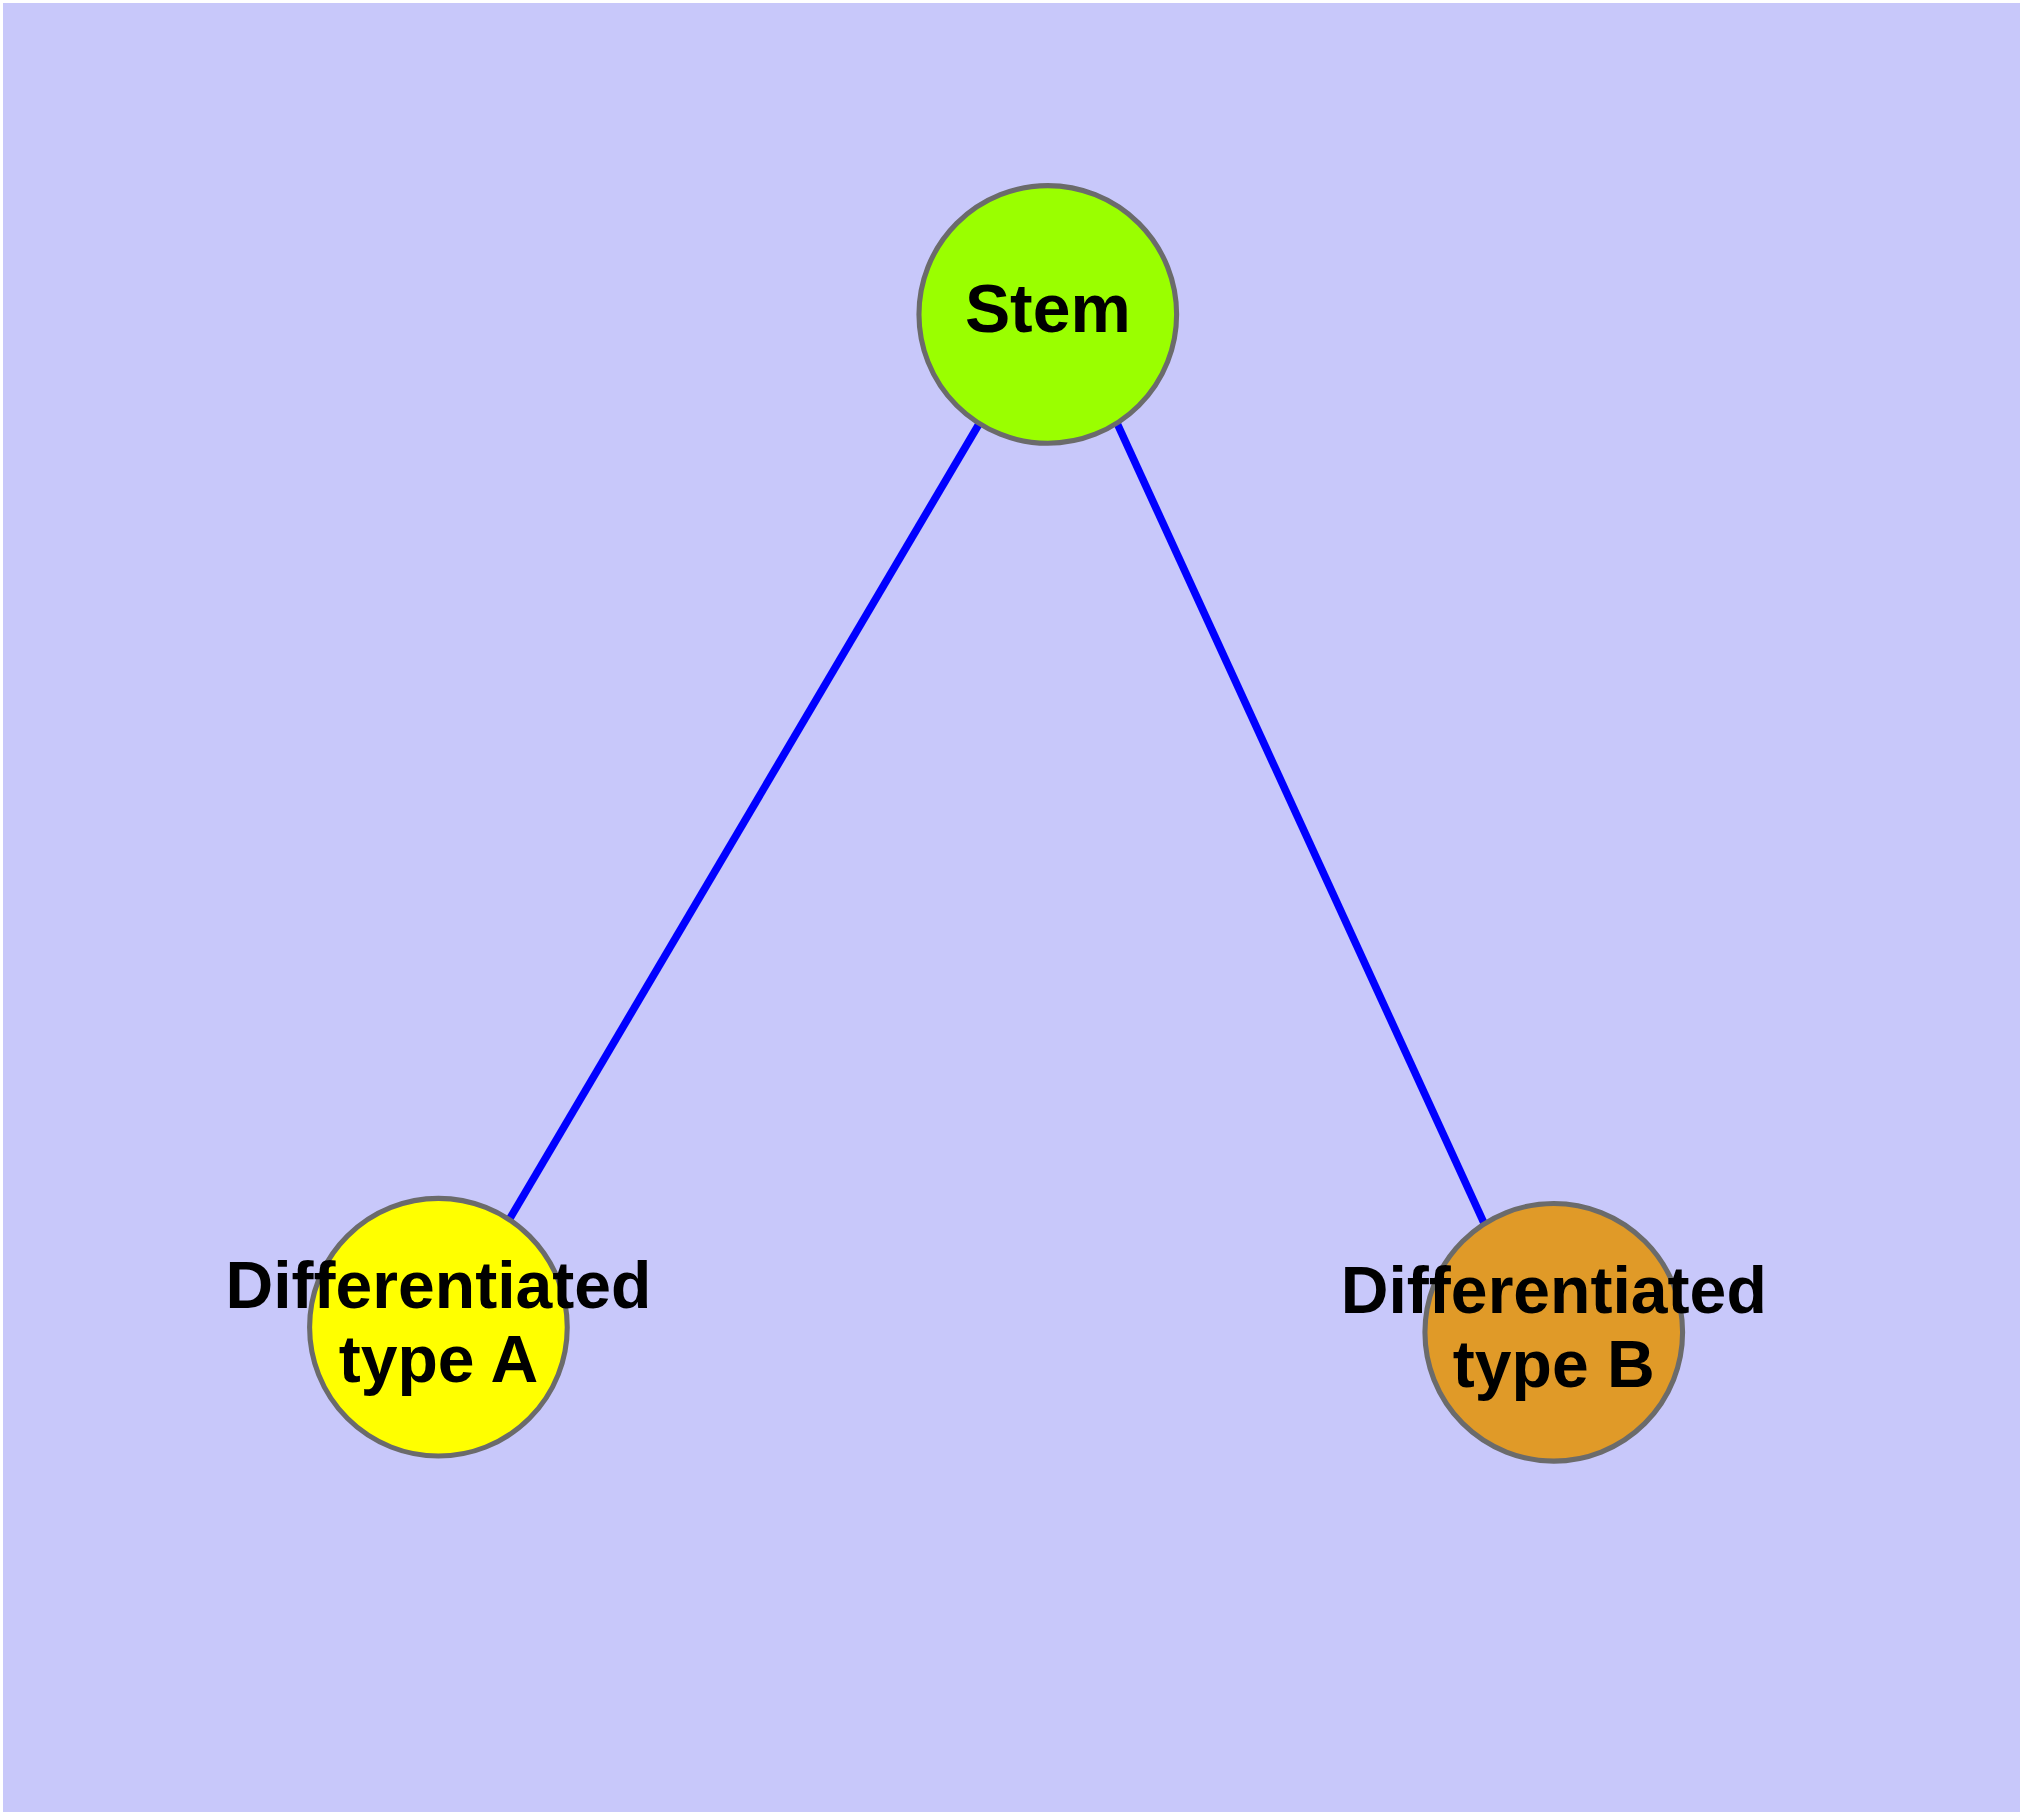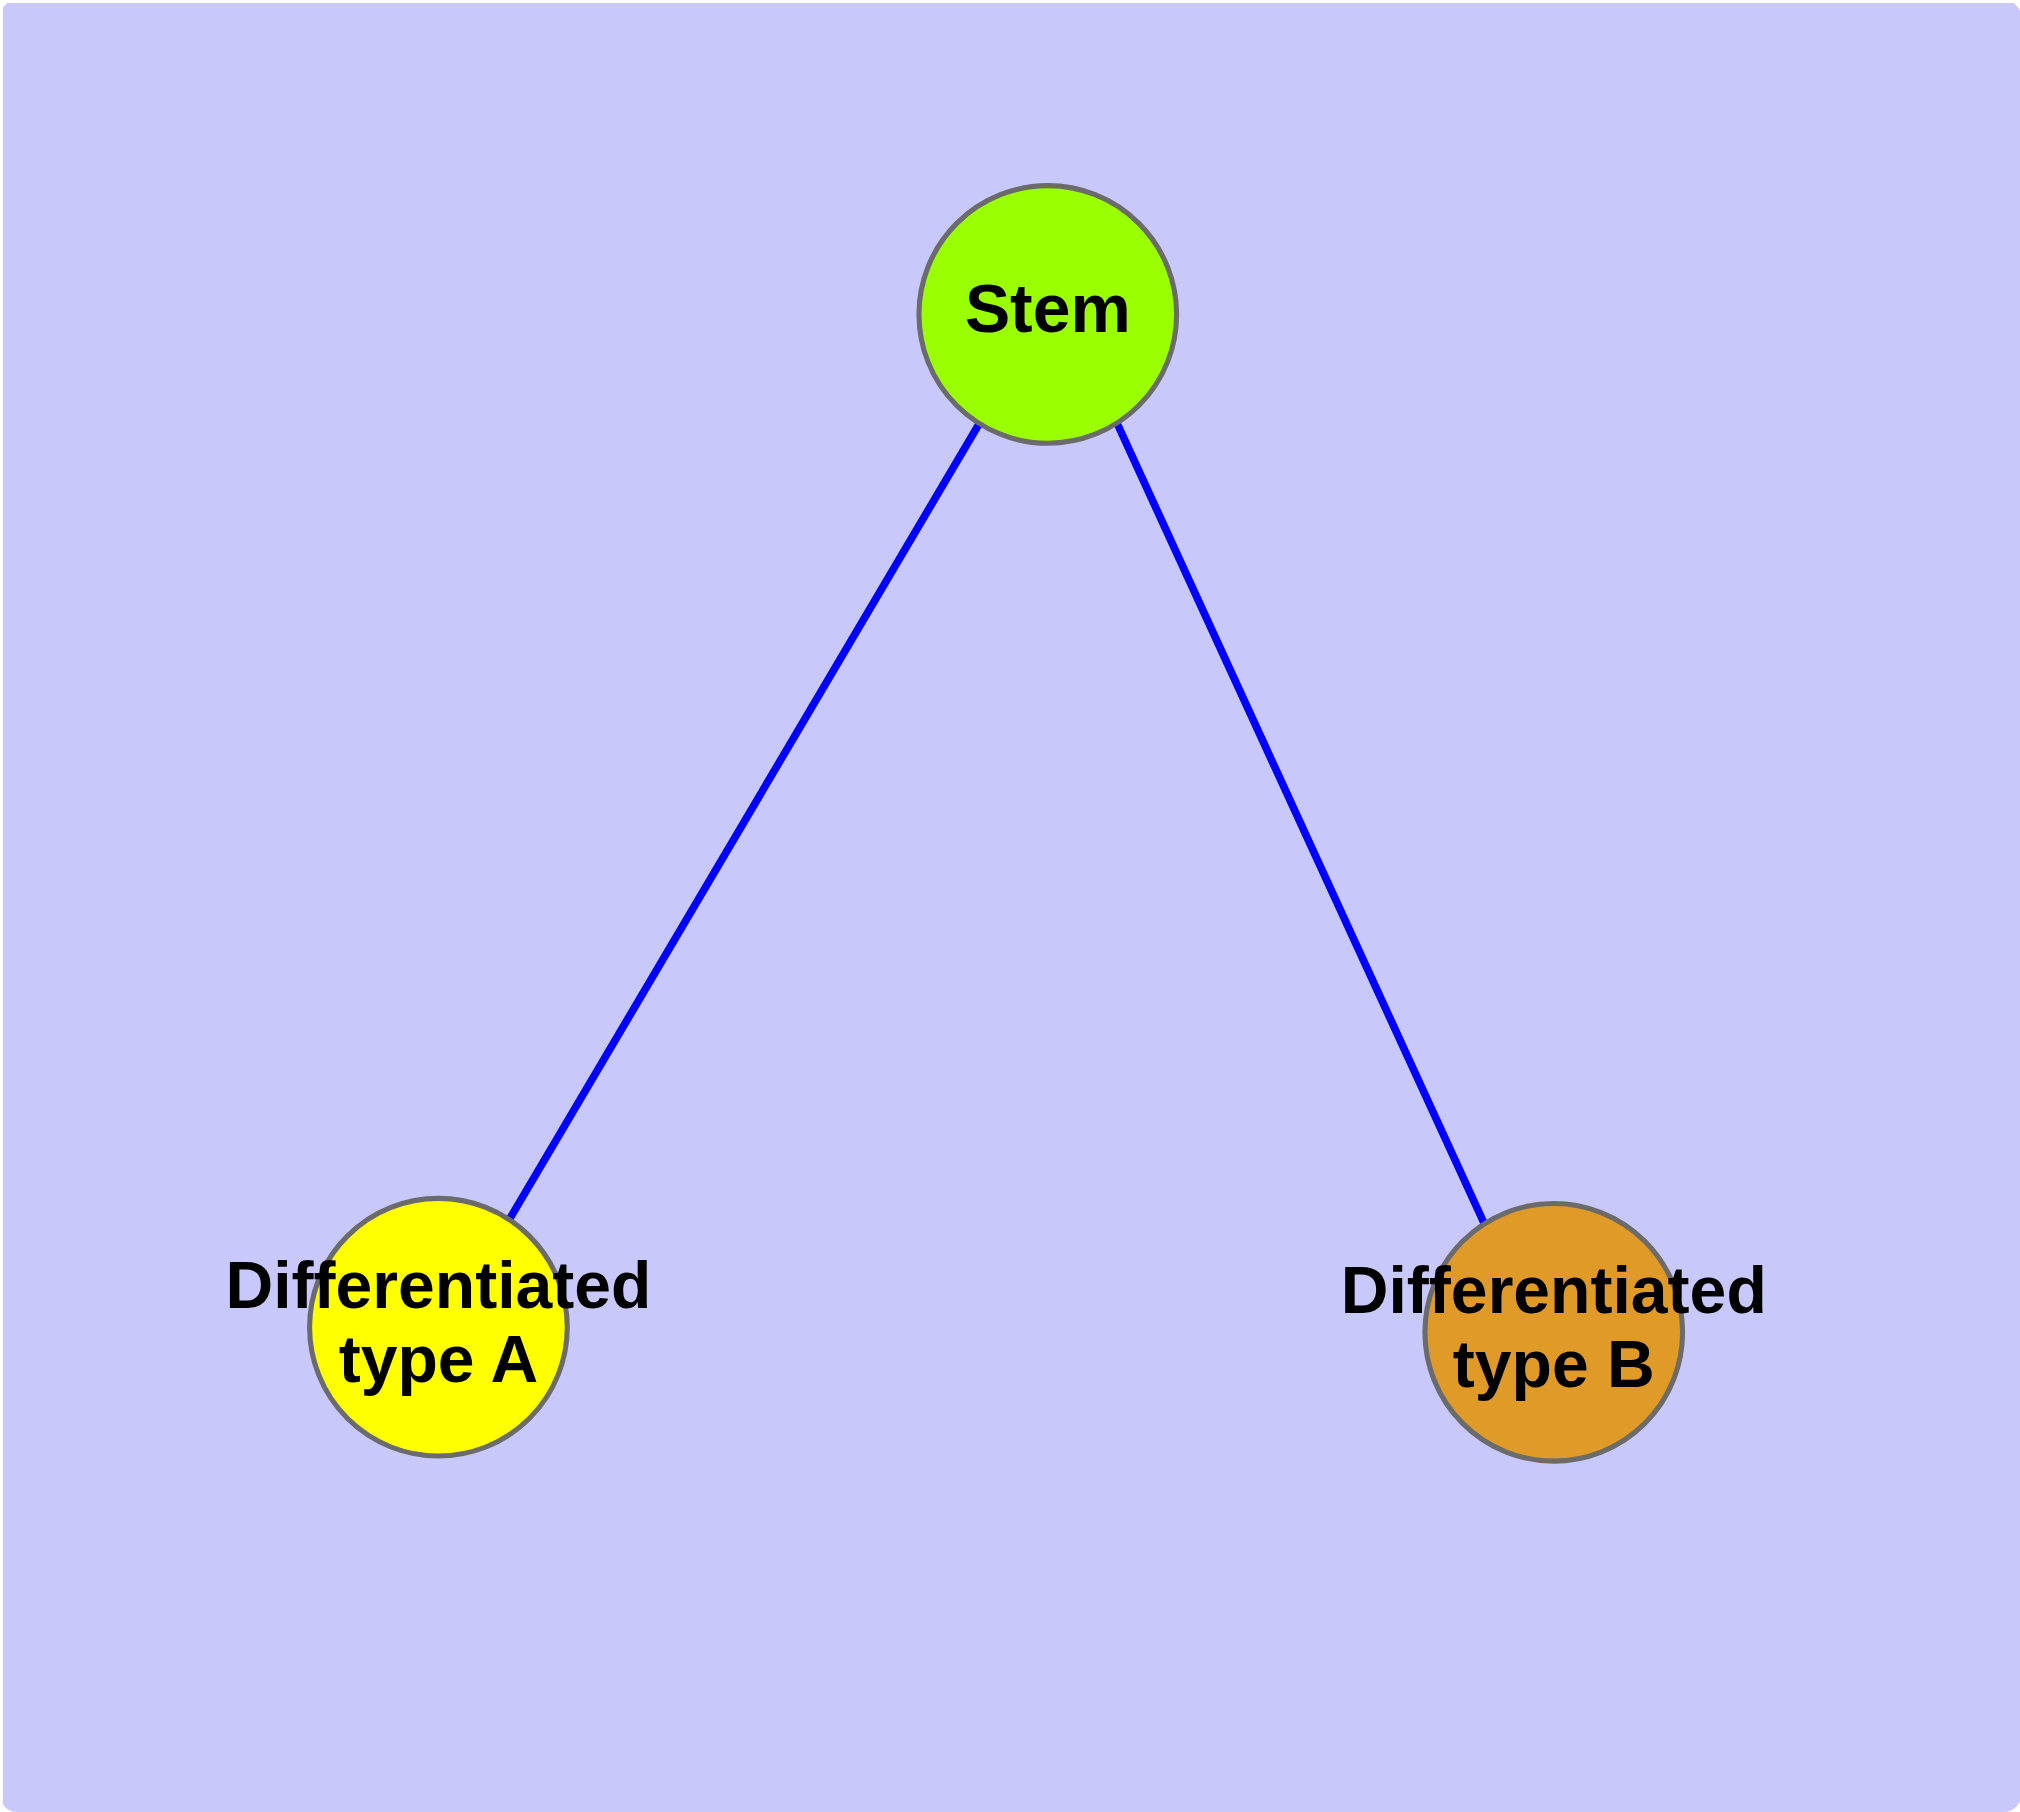--- a/index.html
+++ b/index.html
@@ -8,21 +8,20 @@
     padding: 0;
     background: #ffffff;
   }
   #canvas {
     position: relative;
     width: 2021px;
     height: 1812px;
     background: #ffffff;
     overflow: hidden;
     font-family: "Liberation Sans", "DejaVu Sans", sans-serif;
-    border-radius: 17px;
   }
   #plot-area {
     position: absolute;
     left: 3.4px;
     top: 3.4px;
     width: 2017px;
     height: 1809px;
     background: #c8c8fa;
   }
   #graph-svg {

